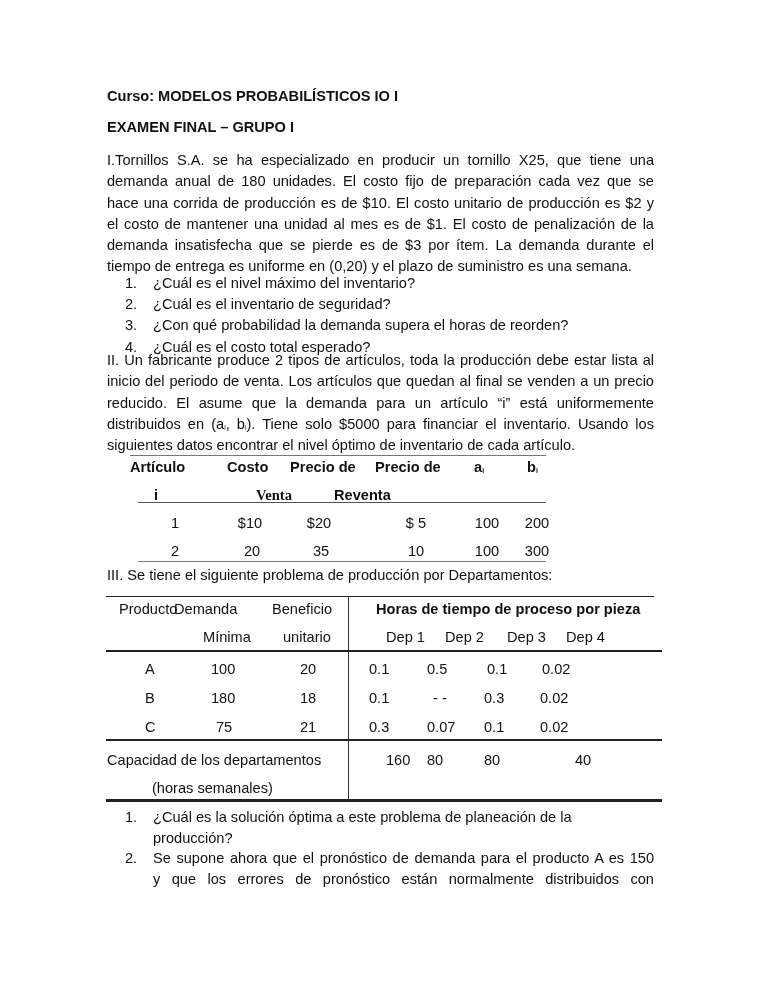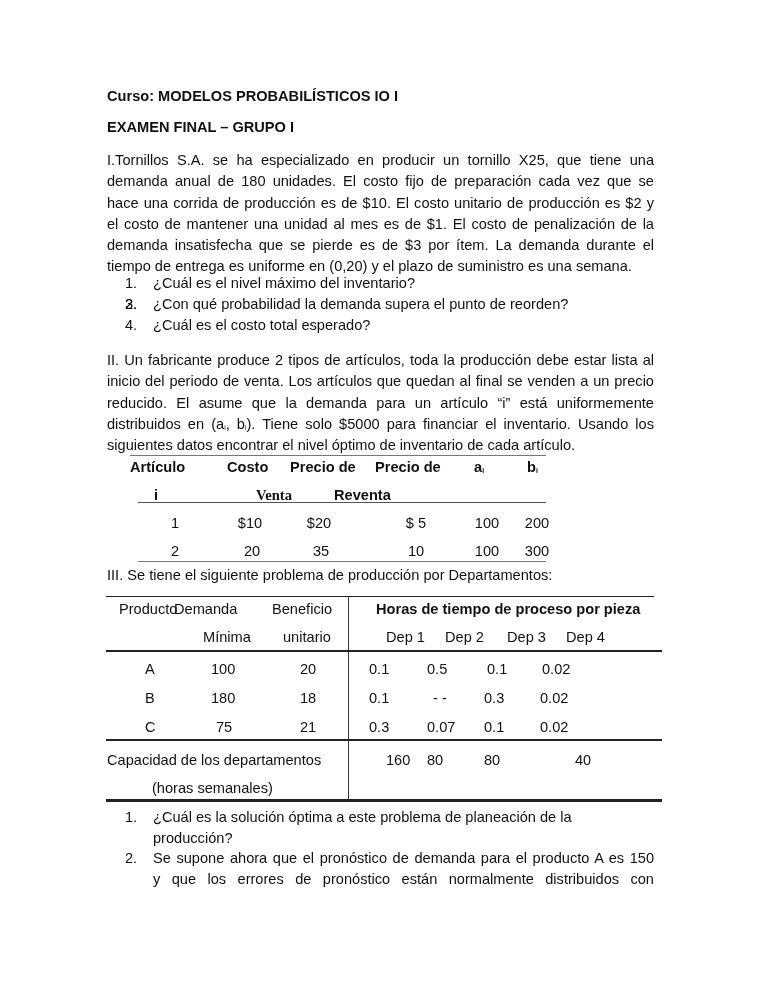--- a/index.html
+++ b/index.html
@@ -31,22 +31,22 @@
   <span class="ln">I.Tornillos S.A. se ha especializado en producir un tornillo X25, que tiene una</span>
   <span class="ln">demanda anual de 180 unidades. El costo fijo de preparación cada vez que se</span>
   <span class="ln">hace una corrida de producción es de $10. El costo unitario de producción es $2 y</span>
   <span class="ln">el costo de mantener una unidad al mes es de $1. El costo de penalización de la</span>
   <span class="ln">demanda insatisfecha que se pierde es de $3 por ítem. La demanda durante el</span>
   <span class="ln last">tiempo de entrega es uniforme en (0,20) y el plazo de suministro es una semana.</span>
 </div>
 
 <div class="olist" style="top:273px;">
   <div class="it"><span class="num">1.</span><span>¿Cuál es el nivel máximo del inventario?</span></div>
-  <div class="it"><span class="num">2.</span></div>
-  <div class="it"><span class="num">3.</span><span>¿Con qué probabilidad la demanda supera el punto de reorden?</span></div>
+  <div class="it"><span class="num">2.</span><span>¿Cuál es el inventario de seguridad?</span></div>
+  <div class="it"><span class="num">3.</span><span>¿Con qué probabilidad la demanda supera el horas de reorden?</span></div>
   <div class="it"><span class="num">4.</span><span>¿Cuál es el costo total esperado?</span></div>
 </div>
 
 <div class="para" style="top:350px;">
   <span class="ln">II. Un fabricante produce 2 tipos de artículos, toda la producción debe estar lista al</span>
   <span class="ln">inicio del periodo de venta. Los artículos que quedan al final se venden a un precio</span>
   <span class="ln">reducido. El asume que la demanda para un artículo “i” está uniformemente</span>
   <span class="ln"><span>distribuidos en (a</span><sub class="s">i</sub><span>, b</span><sub class="s">i</sub><span>). Tiene solo $5000 para financiar el inventario. Usando los</span></span>
   <span class="ln last">siguientes datos encontrar el nivel óptimo de inventario de cada artículo.</span>
 </div>

